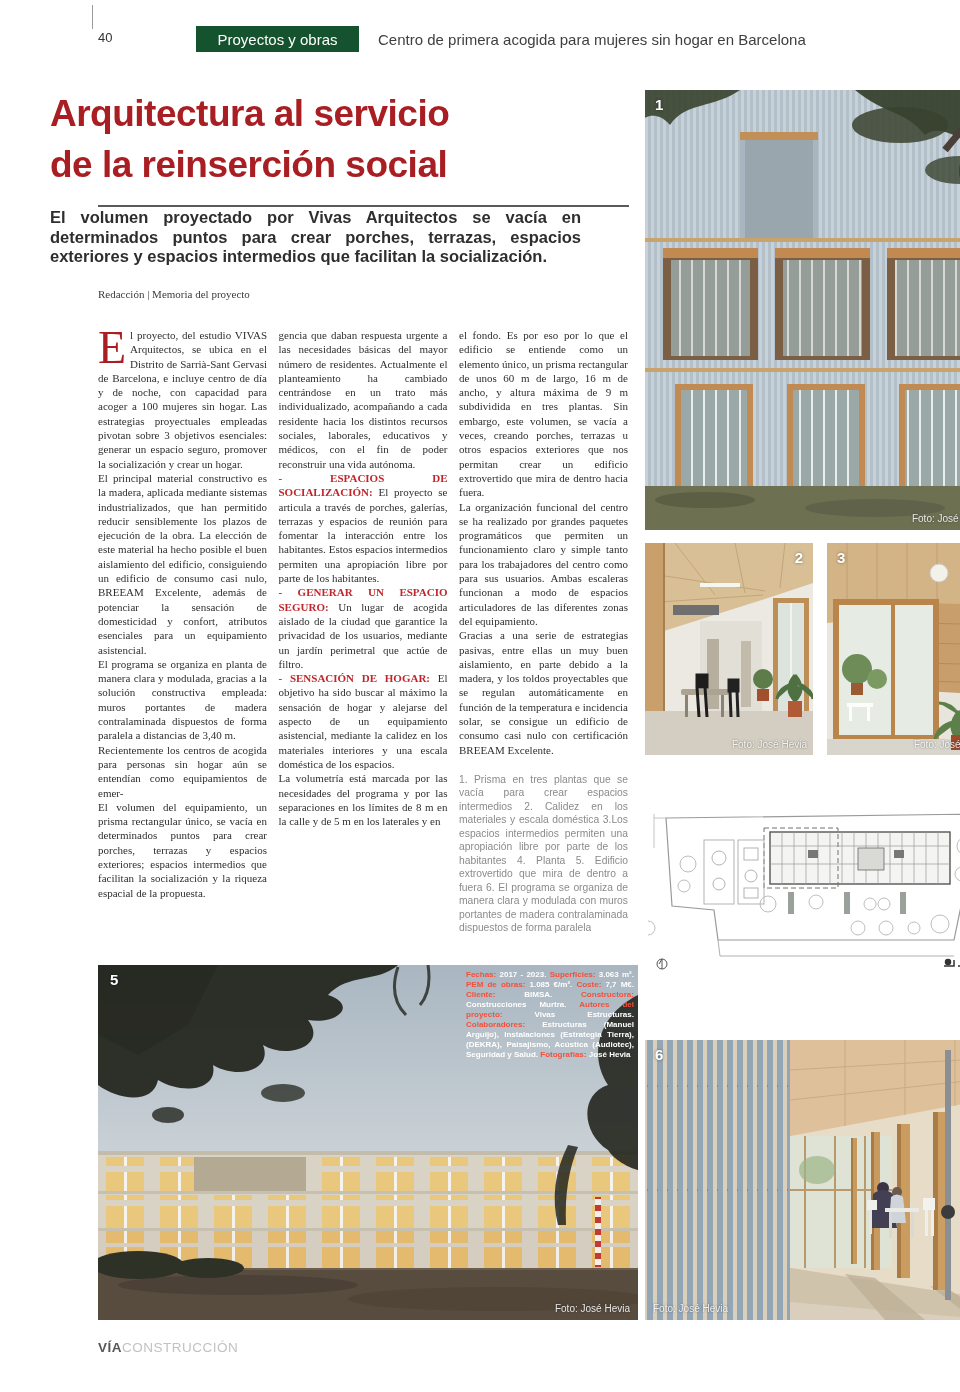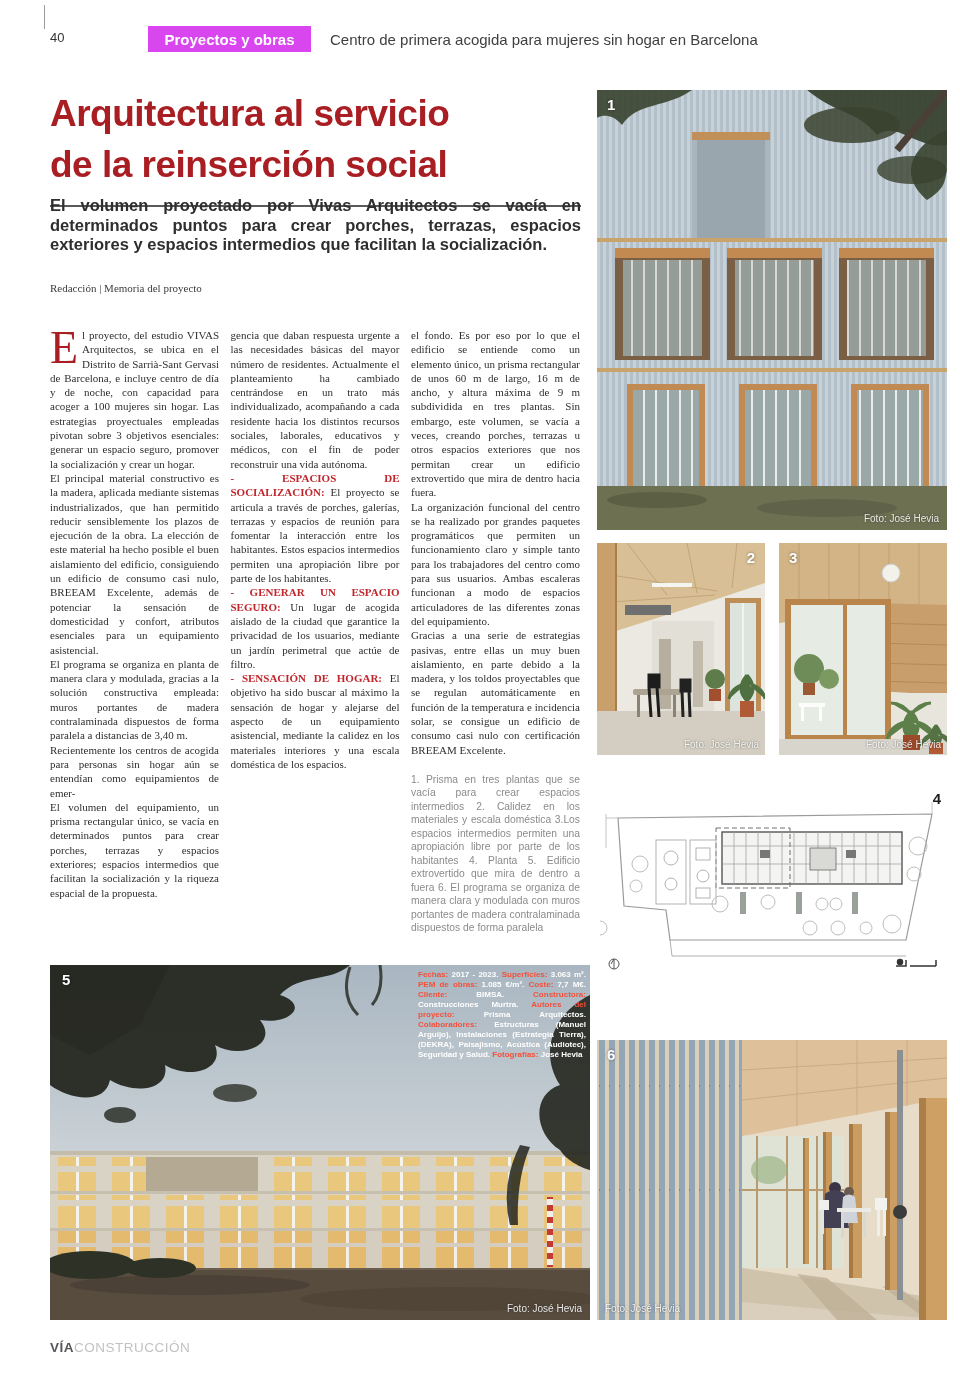--- a/index.html
+++ b/index.html
@@ -1,30 +1,30 @@
 <!DOCTYPE html>
 <html lang="es"><head>
 <meta charset="utf-8">
 <style>
   html,body{margin:0;padding:0;background:#ffffff;}
   body{width:960px;height:1392px;position:relative;font-family:"Liberation Sans",sans-serif;color:#3a3a3a;}
-  .abs{position:absolute;}
+  .abs{position:absolute;margin-left:48px;}
 
   
   .cropmark{left:44px;top:5px;width:1px;height:24px;background:#9a9a9a;}
   .pagenum{left:50px;top:30px;font-size:13px;color:#333;}
-  .sectionbox{left:148px;top:26px;width:163px;height:26px;background:#d946ef;color:#fff;
-    font-weight:bold;font-size:15px;display:flex;align-items:center;justify-content:center;}
+  .sectionbox{left:148px;top:26px;width:163px;height:26px;background:#14532d;color:#fff;
+    font-weight:normal;font-size:15px;display:flex;align-items:center;justify-content:center;}
   .kicker{left:330px;top:31px;font-size:15px;color:#3f3f3f;}
 
   
   .title{left:50px;top:88px;width:540px;color:#a91e22;font-weight:bold;font-size:37px;line-height:51px;letter-spacing:-0.5px;}
   .rule{left:50px;top:205px;width:531px;height:2px;background:#5a5a5a;}
-  .lede{left:50px;top:196px;width:531px;font-size:16.5px;line-height:19.5px;font-weight:bold;color:#2e2e2e;text-align:justify;}
-  .byline{left:50px;top:282px;font-family:"Liberation Serif",serif;font-size:11px;color:#3c3c3c;text-align:right;}
+  .lede{left:50px;top:208px;width:531px;font-size:16.5px;line-height:19.5px;font-weight:bold;color:#2e2e2e;text-align:justify;}
+  .byline{left:50px;top:288px;font-family:"Liberation Serif",serif;font-size:11px;color:#3c3c3c;text-align:right;}
 
   
   .columns{left:50px;top:328px;width:531px;display:flex;gap:11.5px;}
   .col{width:169px;font-family:"Liberation Serif",serif;font-size:11px;line-height:14.3px;
     text-align:justify;color:#2f2f2f;hyphens:auto;}
   .col p{margin:0;}
   .dropcap{float:left;color:#a91e22;font-size:46px;line-height:36px;padding:2px 4px 0 0;font-family:"Liberation Serif",serif;}
   .redlead{color:#c0272d;font-weight:bold;}
   .caption{margin-top:16px;font-family:"Liberation Sans",sans-serif;font-size:10.3px;line-height:13.5px;
     color:#8b8b8b;}
@@ -77,20 +77,21 @@
     <p>El principal material constructivo es la madera, aplicada mediante sistemas industrializados, que han permitido reducir sensiblemente los plazos de ejecución de la obra. La elección de este material ha hecho posible el buen aislamiento del edificio, consiguiendo un edificio de consumo casi nulo, BREEAM Excelente, además de potenciar la sensación de domesticidad y confort, atributos esenciales para un equipamiento asistencial.</p>
     <p>El programa se organiza en planta de manera clara y modulada, gracias a la solución constructiva empleada: muros portantes de madera contralaminada dispuestos de forma paralela a distancias de 3,40 m.</p>
     <p>Recientemente los centros de acogida para personas sin hogar aún se entendían como equipamientos de emer-</p>
     <p>El volumen del equipamiento, un prisma rectangular único, se vacía en determinados puntos para crear porches, terrazas y espacios exteriores; espacios intermedios que facilitan la socialización y la riqueza espacial de la propuesta.</p>
   </div>
   <div class="col">
     <p>gencia que daban respuesta urgente a las necesidades básicas del mayor número de residentes. Actualmente el planteamiento ha cambiado centrándose en un trato más individualizado, acompañando a cada residente hacia los distintos recursos sociales, laborales, educativos y médicos, con el fin de poder reconstruir una vida autónoma.</p>
     <p><span class="redlead">- ESPACIOS DE SOCIALIZACIÓN:</span><span> El proyecto se articula a través de porches, galerías, terrazas y espacios de reunión para fomentar la interacción entre los habitantes. Estos espacios intermedios permiten una apropiación libre por parte de los habitantes.</span></p>
     <p><span class="redlead">- GENERAR UN ESPACIO SEGURO:</span><span> Un lugar de acogida aislado de la ciudad que garantice la privacidad de los usuarios, mediante un jardín perimetral que actúe de filtro.</span></p>
     <p><span class="redlead">- SENSACIÓN DE HOGAR:</span><span> El objetivo ha sido buscar al máximo la sensación de hogar y alejarse del aspecto de un equipamiento asistencial, mediante la calidez en los materiales interiores y una escala doméstica de los espacios.</span></p>
+    <p>La volumetría está marcada por las necesidades del programa y por las separaciones en los límites de 8 m en la calle y de 5 m en los laterales y en</p>
   </div>
   <div class="col">
     <p>el fondo. Es por eso por lo que el edificio se entiende como un elemento único, un prisma rectangular de unos 60 m de largo, 16 m de ancho, y altura máxima de 9 m subdividida en tres plantas. Sin embargo, este volumen, se vacía a veces, creando porches, terrazas u otros espacios exteriores que nos permitan crear un edificio extrovertido que mira de dentro hacia fuera.</p>
     <p>La organización funcional del centro se ha realizado por grandes paquetes programáticos que permiten un funcionamiento claro y simple tanto para los trabajadores del centro como para sus usuarios. Ambas escaleras funcionan a modo de espacios articuladores de las diferentes zonas del equipamiento.</p>
     <p>Gracias a una serie de estrategias pasivas, entre ellas un muy buen aislamiento, en parte debido a la madera, y los toldos proyectables que se regulan automáticamente en función de la temperatura e incidencia solar, se consigue un edificio de consumo casi nulo con certificación BREEAM Excelente.</p>
     <div class="caption">1. Prisma en tres plantas que se vacía para crear espacios intermedios 2. Calidez en los materiales y escala doméstica 3.Los espacios intermedios permiten una apropiación libre por parte de los habitantes 4. Planta  5. Edificio extrovertido que mira de dentro a fuera 6. El programa se organiza de manera clara y modulada con muros portantes de madera contralaminada dispuestos de forma paralela</div>
   </div>
 </div>
 
 <figure class="abs fig fig1">
@@ -335,21 +336,21 @@
     </g>
   </svg>
   <span class="fignum" style="left:12px;top:6px;">5</span>
   <div class="ficha">
     <span class="fl">Fechas:</span> <span>2017 - 2023.</span>
     <span class="fl">Superficies:</span> <span>3.063 m².</span>
     <span class="fl">PEM de obras:</span> <span>1.085 €/m².</span>
     <span class="fl">Coste:</span> <span>7,7 M€.</span>
     <span class="fl">Cliente:</span> <span>BIMSA.</span>
     <span class="fl">Constructora:</span> <span>Construcciones Murtra.</span>
-    <span class="fl">Autores del proyecto:</span> <span>Prisma Arquitectos.</span>
+    <span class="fl">Autores del proyecto:</span> <span>Vivas Estructuras.</span>
     <span class="fl">Colaboradores:</span> <span>Estructuras (Manuel Arguijo), Instalaciones (Estrategia Tierra), (DEKRA), Paisajismo, Acústica (Audiotec), Seguridad y Salud.</span>
     <span class="fl">Fotografías:</span> <span>José Hevia</span>
   </div>
   <span class="credit" style="right:8px;bottom:6px;">Foto: José Hevia</span>
 </figure>
 
 <figure class="abs fig fig6">
   <svg width="350" height="280" viewBox="0 0 350 280">
     <defs>
       <pattern id="corr6" width="10" height="12" patternUnits="userSpaceOnUse">

